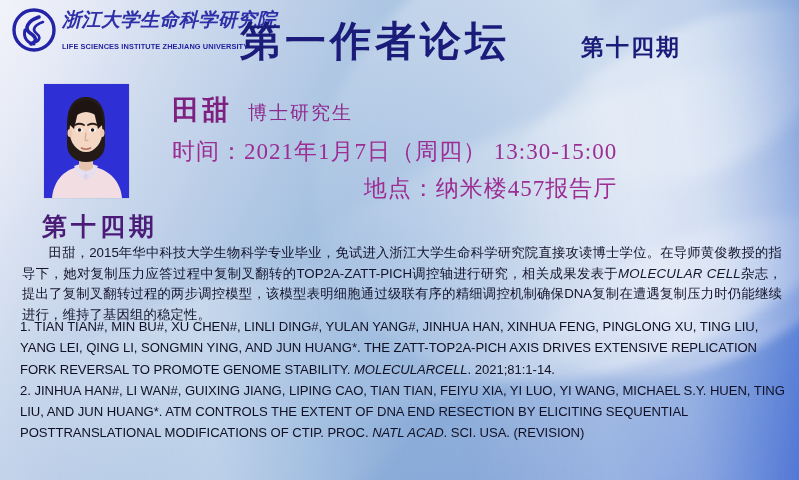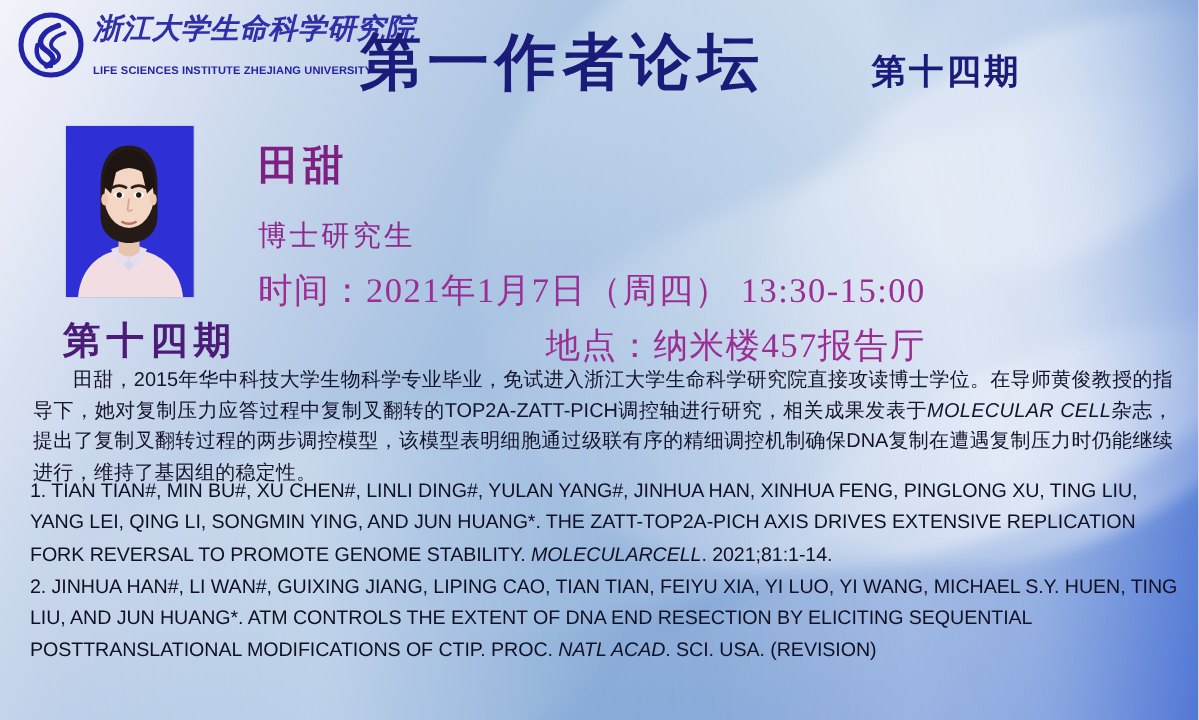--- a/index.html
+++ b/index.html
@@ -161,21 +161,20 @@
     position: absolute;
     top: 92px; left: 172px;
     color: #8e2a8e;
     font-family: "Liberation Serif", serif;
   }
   .sp-name-row {
     display: flex;
     align-items: baseline;
     gap: 16px;
     margin-bottom: 8px;
-    flex-direction: column;
   }
   .sp-name {
     font-size: 27px;
     font-weight: bold;
     color: #7d2080;
     letter-spacing: 3px;
   }
   .sp-role {
     font-size: 19px;
     color: #8e2a8e;

